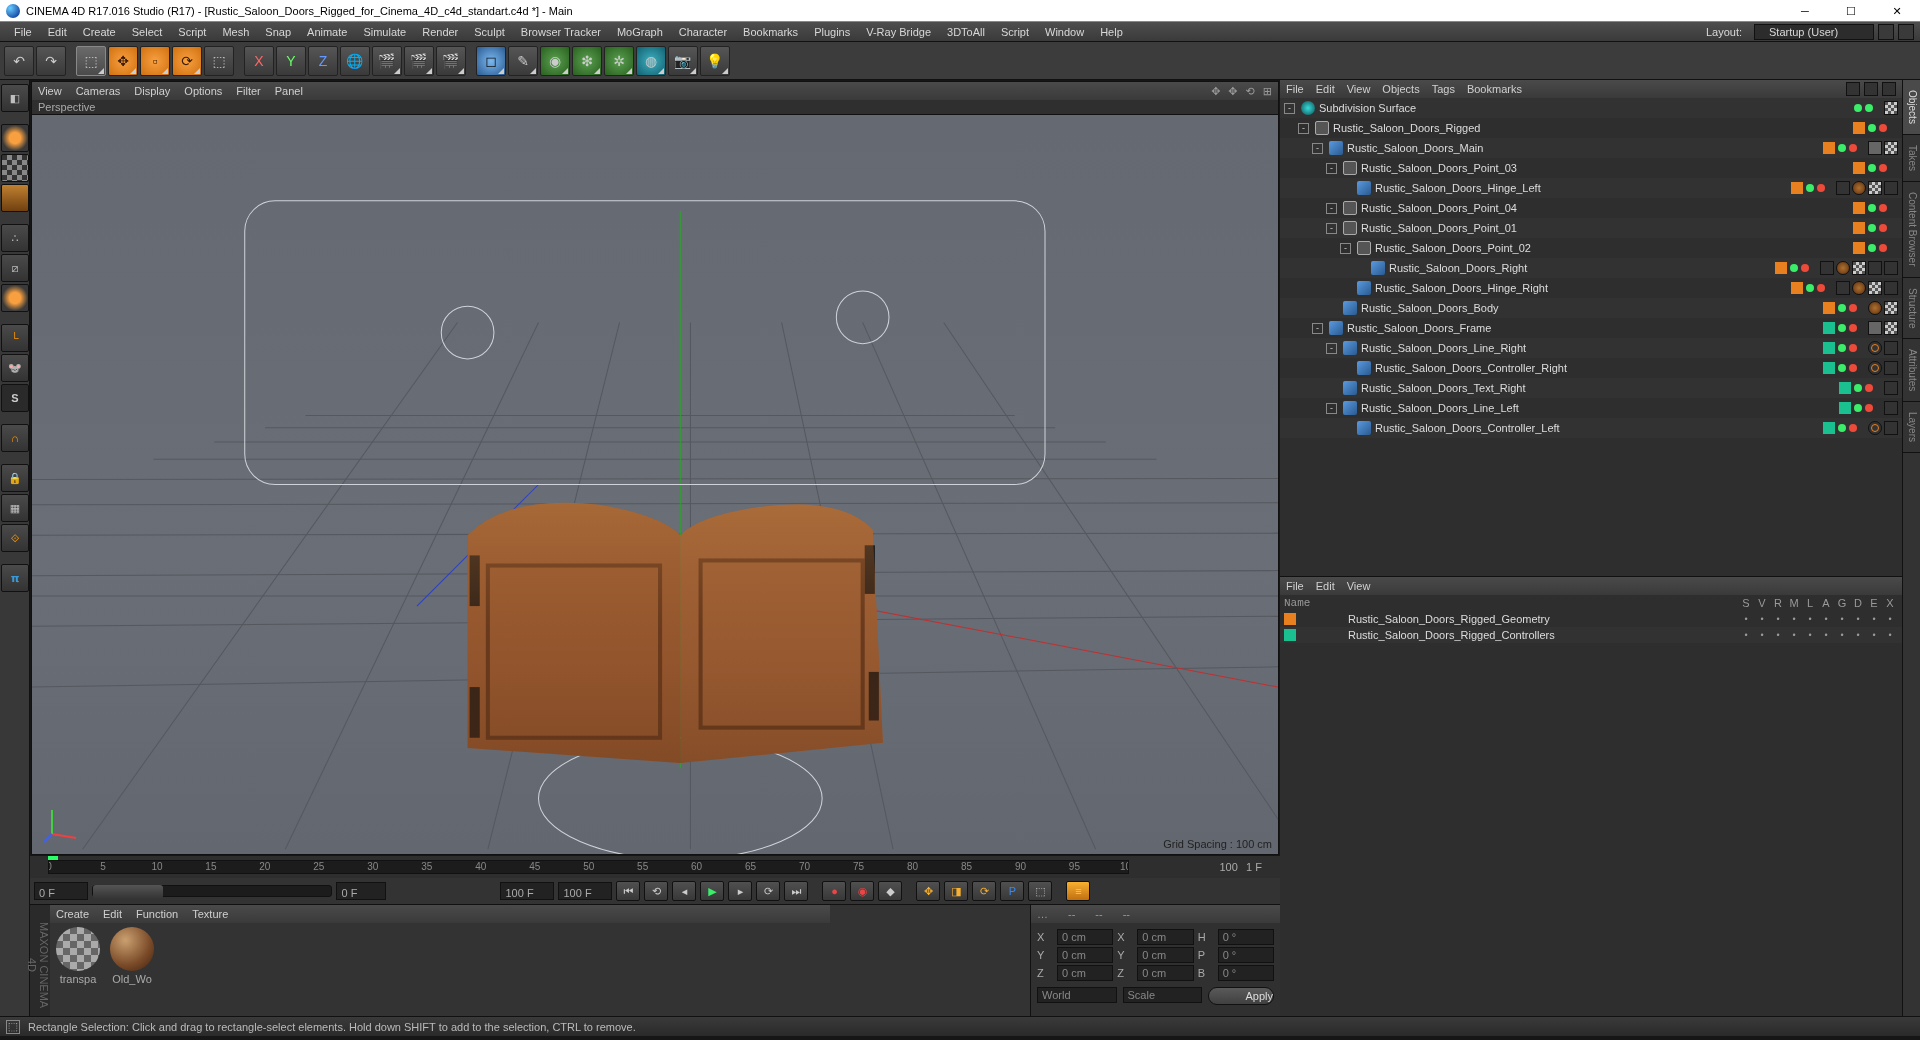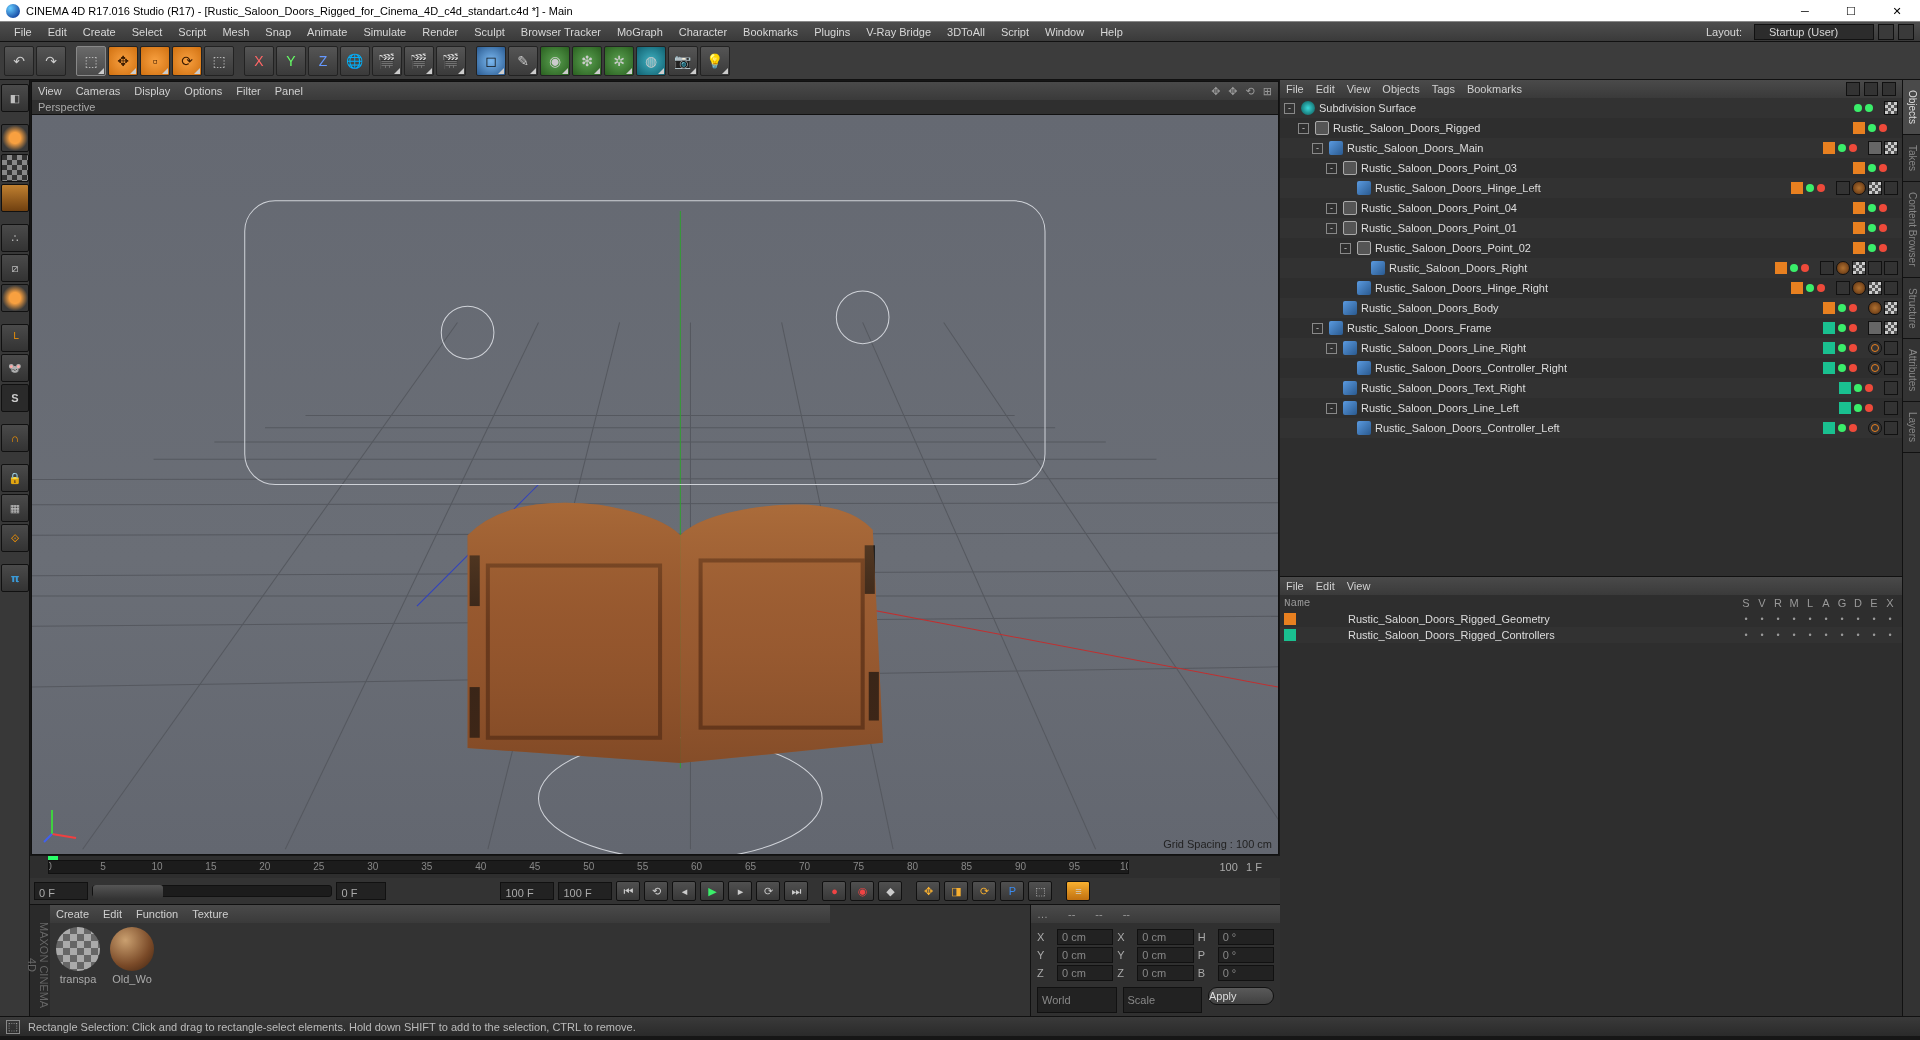--- a/index.html
+++ b/index.html
@@ -75,22 +75,22 @@
 .mat-ball { width:44px; height:44px; border-radius:50%; margin:0 auto 2px; }
 .mat-ball.transp { background:repeating-conic-gradient(#aaa 0 25%,#666 0 50%) 0 0/14px 14px; }
 .mat-ball.wood { background:radial-gradient(circle at 35% 30%,#caa070,#7a4a28 60%,#3a2010); }
 .maxon-strip { width:20px; background:#2a2a2a; writing-mode:vertical-rl; text-align:center; font-size:10px; color:#666; padding-top:10px; }
 
 .coord { width:250px; background:#303030; border-left:1px solid #111; }
 .coord-head { height:18px; background:linear-gradient(#4a4a4a,#3a3a3a); display:flex; align-items:center; padding:0 6px; color:#999; gap:20px; }
 .coord-grid { display:grid; grid-template-columns:16px 1fr 16px 1fr 16px 1fr; gap:2px 4px; padding:6px; align-items:center; color:#aaa; }
 .coord-grid input { background:#222; border:1px solid #111; height:16px; color:#888; padding:0 4px; width:100%; }
 .coord-bottom { display:flex; gap:6px; padding:0 6px 6px; }
-.coord-sel { flex:1; background:#222; border:1px solid #111; height:26px; color:#888; padding:0 4px; display:flex; align-items:center; }
-.apply-btn { width:66px; height:18px; background:linear-gradient(#5a5a5a,#404040); border:1px solid #111; border-radius:9px; color:#ddd; display:flex; align-items:center; justify-content:flex-start; cursor:pointer; }
+.coord-sel { flex:1; background:#222; border:1px solid #111; height:16px; color:#888; padding:0 4px; display:flex; align-items:center; }
+.apply-btn { width:66px; height:18px; background:linear-gradient(#5a5a5a,#404040); border:1px solid #111; border-radius:9px; color:#ddd; display:flex; align-items:center; justify-content:flex-end; cursor:pointer; }
 
 
 .right { width:640px; display:flex; }
 .right-inner { flex:1; display:flex; flex-direction:column; background:#2e2e2e; }
 .rtabs { width:18px; background:#333; border-left:1px solid #111; display:flex; flex-direction:column; }
 .rtab { writing-mode:vertical-rl; padding:10px 2px; color:#888; font-size:10px; border-bottom:1px solid #111; cursor:pointer; }
 .rtab.sel { background:#4a4a4a; color:#ddd; }
 
 .panel-menu { height:18px; background:linear-gradient(#4a4a4a,#3a3a3a); display:flex; align-items:center; padding:0 6px; gap:12px; color:#d0d0d0; }
 .panel-menu .picons { margin-left:auto; display:flex; gap:4px; }

